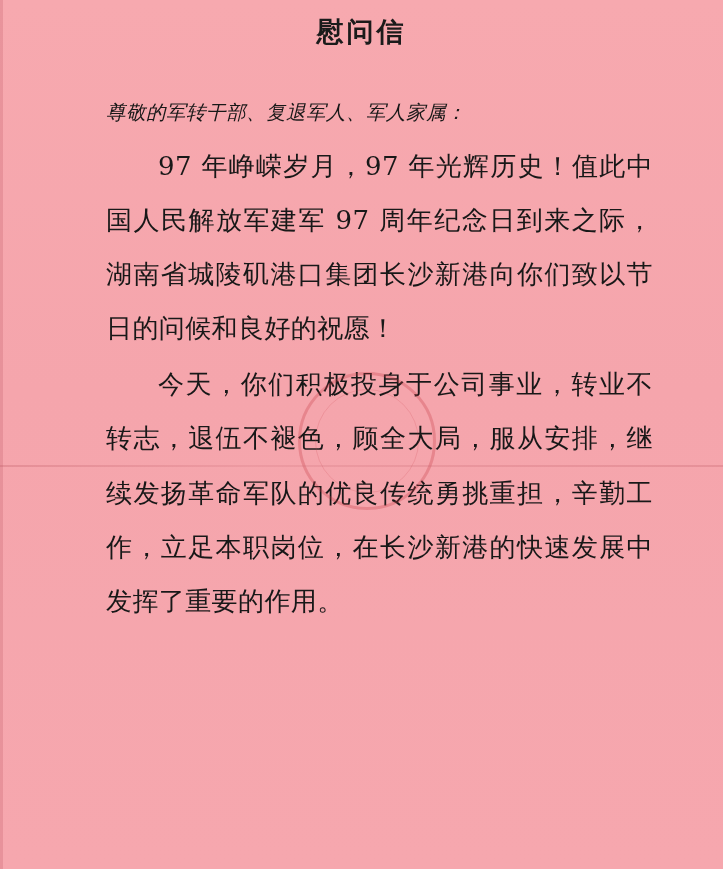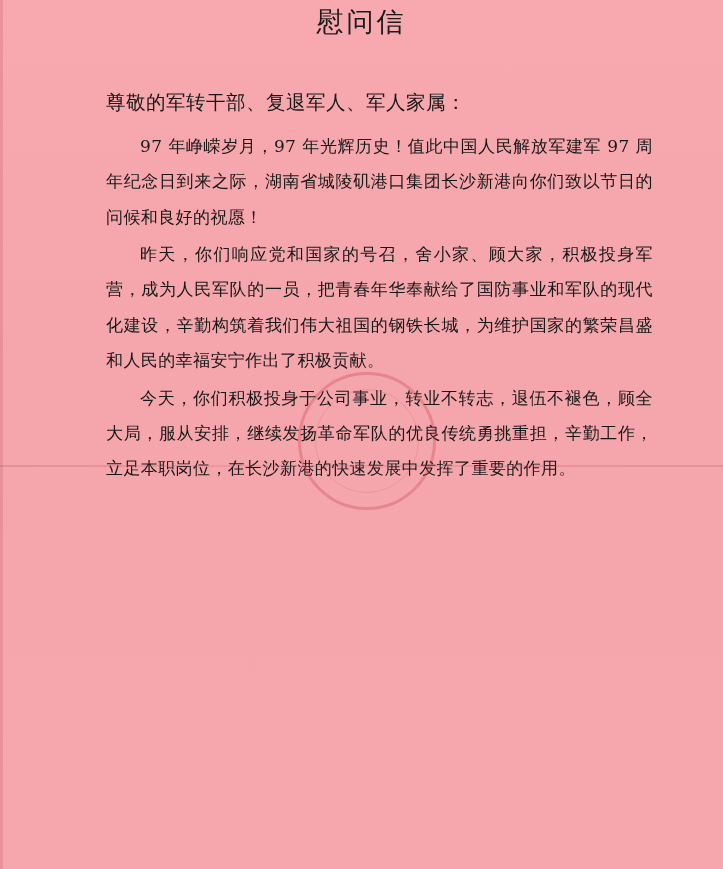--- a/index.html
+++ b/index.html
@@ -33,39 +33,40 @@
   }
   .edge-left {
     position: absolute;
     top: 0; bottom: 0; left: 0;
     width: 3px;
     background: rgba(205,110,120,0.35);
   }
   .doc-title {
     text-align: center;
     font-size: 27px;
-    font-weight: normal;
+    font-weight: bold;
     letter-spacing: 3px;
     color: #1b1b1b;
-    padding-top: 4px;
+    padding-top: 14px;
     font-family: "DejaVu Serif", "Liberation Serif", serif;
   }
   .body-wrap {
     padding: 0 70px 0 106px;
     margin-top: 44px;
   }
   .salutation {
     font-size: 19.5px;
     line-height: 1.9;
     color: #181818;
     letter-spacing: 0.5px;
     margin-bottom: 8px;
+    font-style: italic;
   }
   .para {
-    font-size: 17px;
+    font-size: 26px;
     line-height: 2.08;
     color: #181818;
     text-align: justify;
     text-justify: inter-ideograph;
     text-indent: 2em;
     letter-spacing: 0.4px;
     margin: 0 0 2px 0;
   }
   
   .seal {
@@ -95,21 +96,20 @@
 
   <div class="doc-title">慰问信</div>
 
   <div class="body-wrap">
 
     <div class="salutation">尊敬的军转干部、复退军人、军人家属：</div>
 
     <p class="para">97 年峥嵘岁月，97 年光辉历史！值此中国人民解放军建军 97 周年纪念日到来之际，湖南省城陵矶港口集团长沙新港向你们致以节日的问候和良好的祝愿！</p>
 
 
-    <p class="para">昨天，你们响应党和国家的号召，舍小家、顾大家，积极投身军营，成为人民军队的一员，把青春年华奉献给了国防事业和军队的现代化建设，辛勤构筑着我们伟大祖国的钢铁长城，为维护国家的繁荣昌盛和人民的幸福安宁作出了积极贡献。</p>
 
     <p class="para">今天，你们积极投身于公司事业，转业不转志，退伍不褪色，顾全大局，服从安排，继续发扬革命军队的优良传统勇挑重担，辛勤工作，立足本职岗位，在长沙新港的快速发展中发挥了重要的作用。</p>
 
   </div>
 
   <div class="seal"></div>
   <div class="fold-line"></div>
 
 </div>
 

